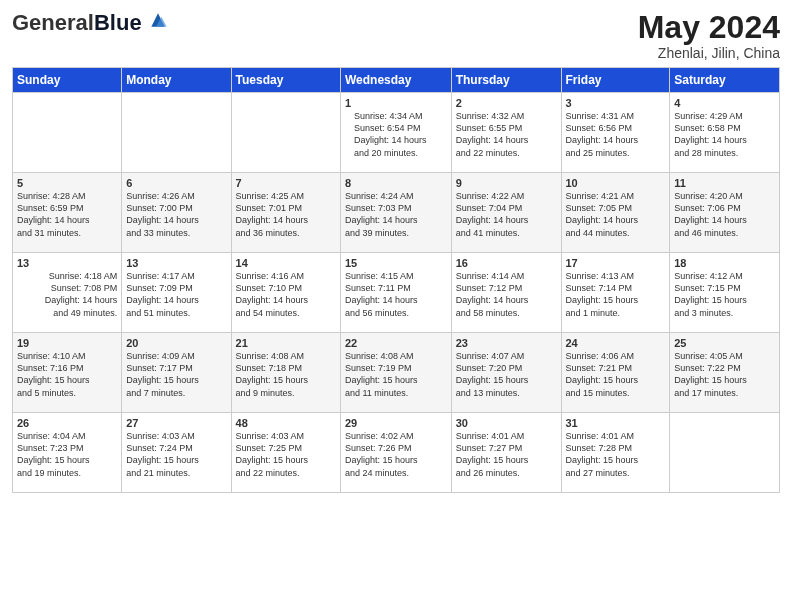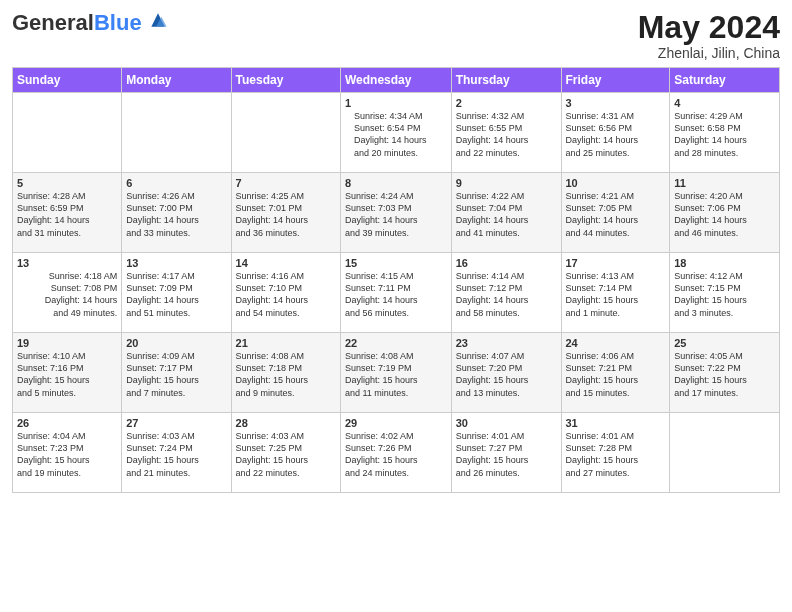--- a/index.html
+++ b/index.html
@@ -22,21 +22,21 @@
     }
     .logo {
       display: flex;
       align-items: center;
     }
     .logo-text {
       font-size: 22px;
       font-weight: bold;
     }
     .logo-general { color: #333; }
-    .logo-blue { color: #3b82f6; }
+    .logo-blue { color: #0f172a; }
     .logo-icon {
       width: 20px;
       height: 20px;
       margin-left: 2px;
     }
     .title-block {
       text-align: right;
     }
     .month-title {
       font-size: 32px;
@@ -47,21 +47,21 @@
     .location {
       font-size: 14px;
       color: #444;
     }
     .calendar {
       width: 100%;
       border-collapse: collapse;
       border: 1px solid #ccc;
     }
     .calendar th {
-      background-color: #8b5cf6;
+      background-color: #1d4ed8;
       color: #fff;
       font-size: 12px;
       font-weight: bold;
       padding: 5px 4px;
       text-align: left;
       border: 1px solid #ccc;
     }
     .calendar td {
       vertical-align: top;
       border: 1px solid #ccc;
@@ -318,21 +318,21 @@
 and 19 minutes.</div>
           </td>
           <td>
             <span class="day-num">27</span>
             <div class="day-info" style="white-space: pre-line;">Sunrise: 4:03 AM
 Sunset: 7:24 PM
 Daylight: 15 hours
 and 21 minutes.</div>
           </td>
           <td>
-            <span class="day-num">28</span>
+            <span class="day-num">48</span>
             <div class="day-info" style="white-space: pre-line;">Sunrise: 4:03 AM
 Sunset: 7:25 PM
 Daylight: 15 hours
 and 22 minutes.</div>
           </td>
           <td>
             <span class="day-num">29</span>
             <div class="day-info" style="white-space: pre-line;">Sunrise: 4:02 AM
 Sunset: 7:26 PM
 Daylight: 15 hours

